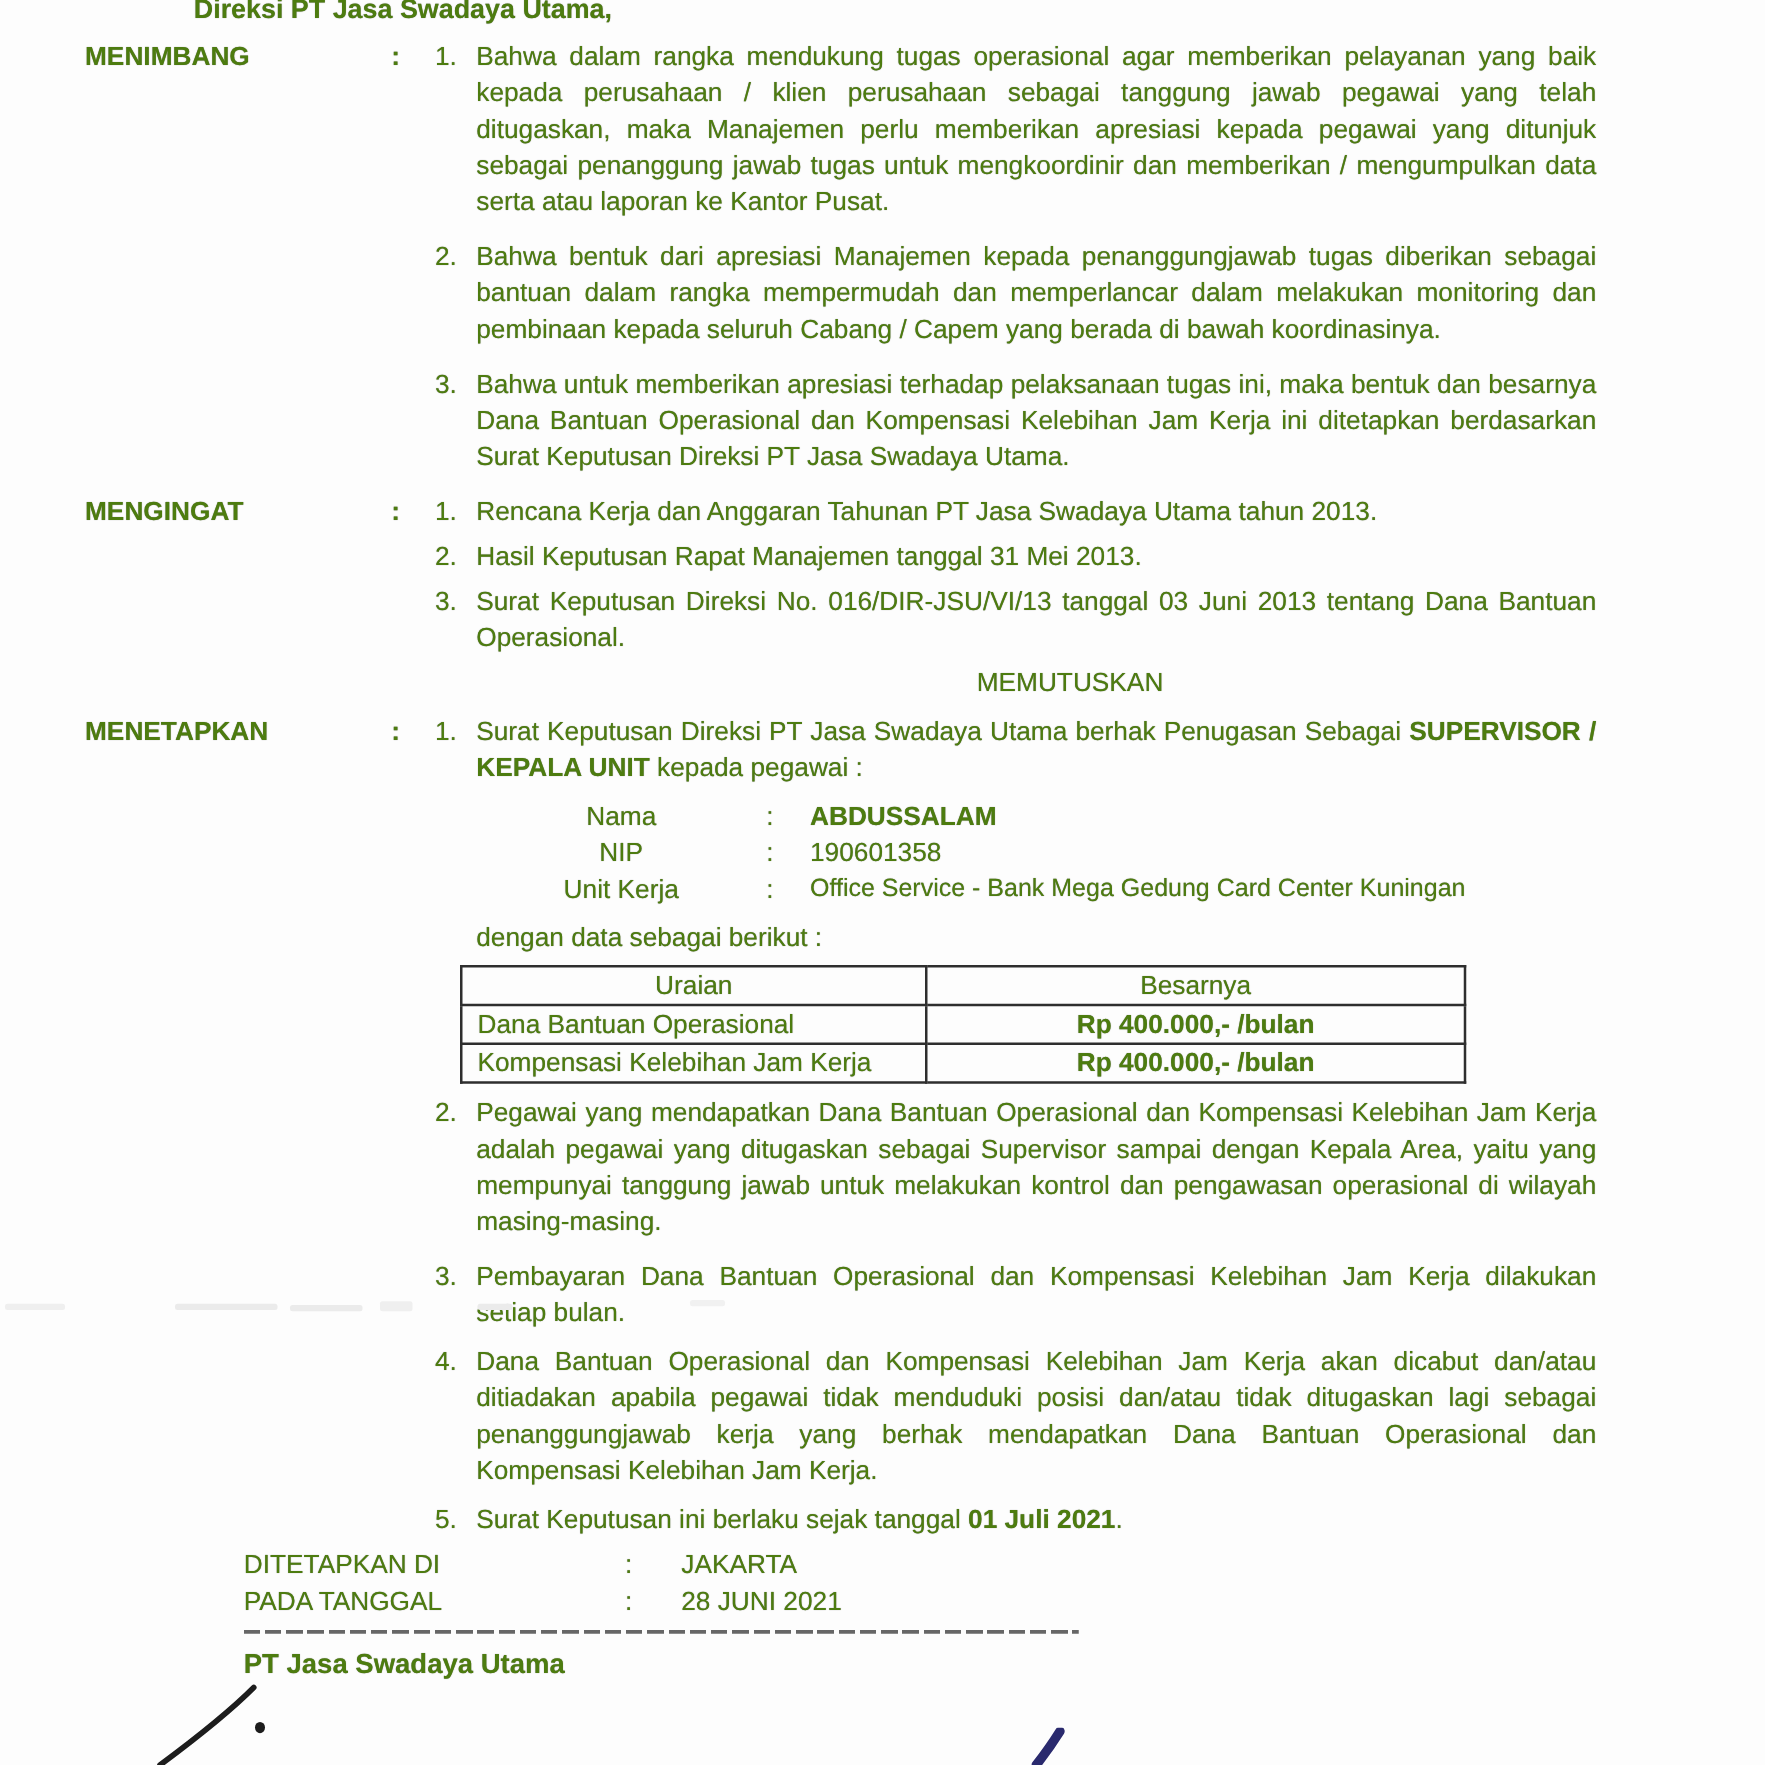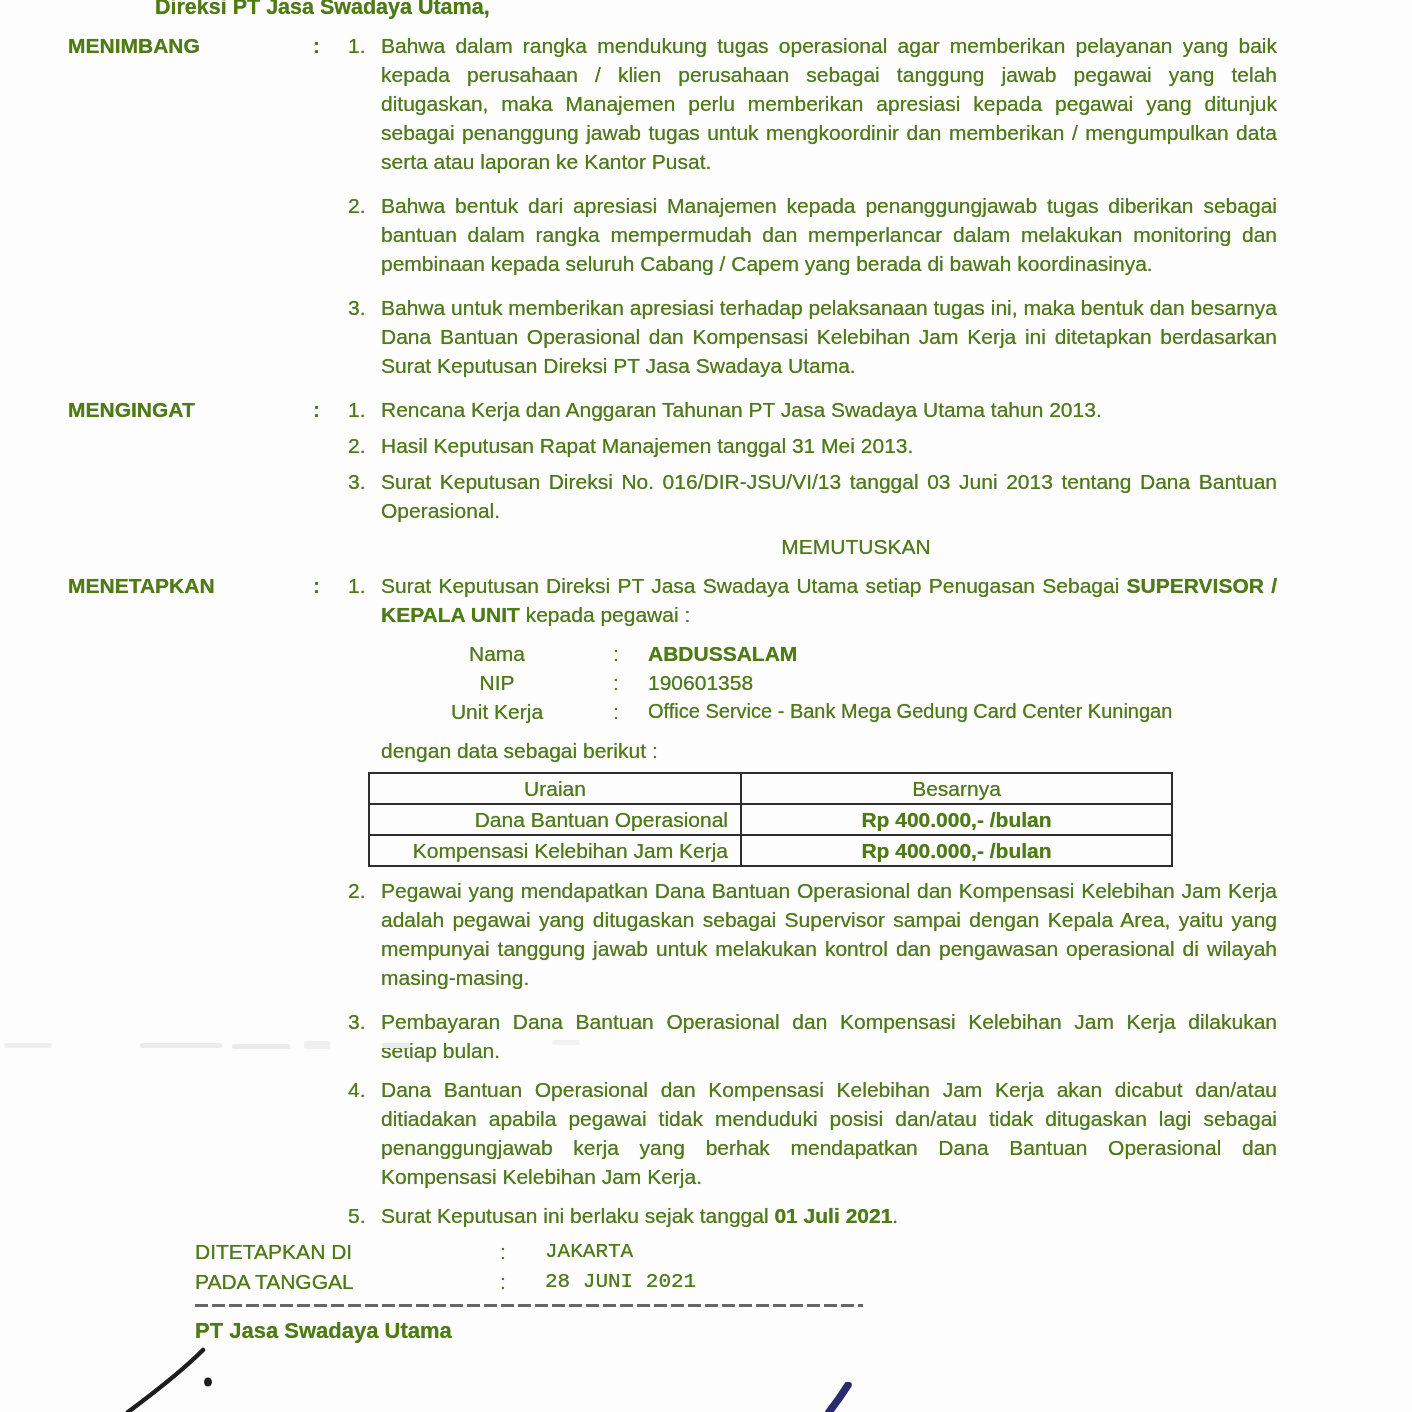--- a/index.html
+++ b/index.html
@@ -57,27 +57,27 @@
   table.comp td, table.comp th {
     border:2.5px solid #2e2e2e;
     height:31px;
     padding:0 12px;
     font-size:21px;
     font-weight:normal;
   }
   table.comp col.c1 { width:372px; }
   table.comp col.c2 { width:431px; }
   table.comp th { text-align:center; }
-  table.comp td.u { text-align:right;border-radius:15px; }
+  table.comp td.u { text-align:left;border-radius:15px; }
   table.comp td.v { text-align:center; font-weight:bold; }
   .footer-block { padding-left:155px;margin-left:40px; }
   .f-row { display:flex; line-height:30px; }
   .f-label { width:305px; flex:none; }
   .f-colon { width:45px; flex:none; }
-  .f-value { flex:1;font-family:Liberation Mono, monospace; }
+  .f-value { flex:1; }
   .dash-line {
     margin:7px 0 9px 0;
     width:668px;
     height:3px;
     background:repeating-linear-gradient(90deg,#4c4c4c 0 13px,rgba(0,0,0,0) 13px 17px);
     opacity:0.85;
   }
   .company { font-weight:bold; font-size:22px; line-height:30px; }
   .sig { position:absolute; left:95px; top:1338px; width:150px; height:74px; }
   .ink-mark { position:absolute; left:812px; top:1382px; width:60px; height:30px; overflow:hidden; }
@@ -136,21 +136,21 @@
 
   <div class="heading">MEMUTUSKAN</div>
 
   <div class="section">
     <div class="sec-label">MENETAPKAN</div>
     <div class="sec-colon">:</div>
     <div class="sec-content">
 
       <div class="item m10">
         <div class="num">1.</div>
-        <div class="txt"><span>Surat Keputusan Direksi PT Jasa Swadaya Utama setiap Penugasan Sebagai </span><span class="b">SUPERVISOR / KEPALA UNIT</span><span> kepada pegawai :</span></div>
+        <div class="txt"><span>Surat Keputusan Direksi PT Jasa Swadaya Utama berhak Penugasan Sebagai </span><span class="b">SUPERVISOR / KEPALA UNIT</span><span> kepada pegawai :</span></div>
       </div>
 
       <div class="emp">
         <div class="emp-row">
           <div class="emp-label">Nama</div>
           <div class="emp-colon">:</div>
           <div class="emp-value b">ABDUSSALAM</div>
         </div>
         <div class="emp-row">
           <div class="emp-label">NIP</div>

